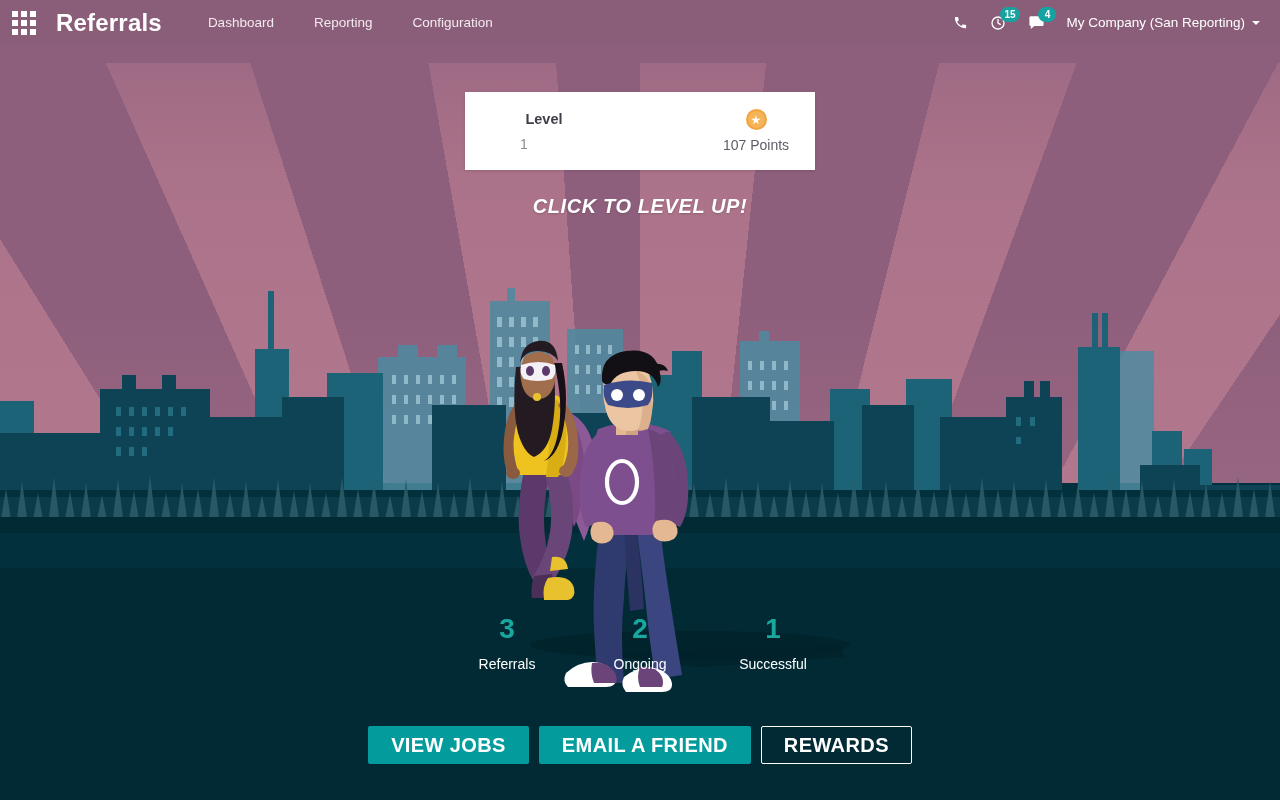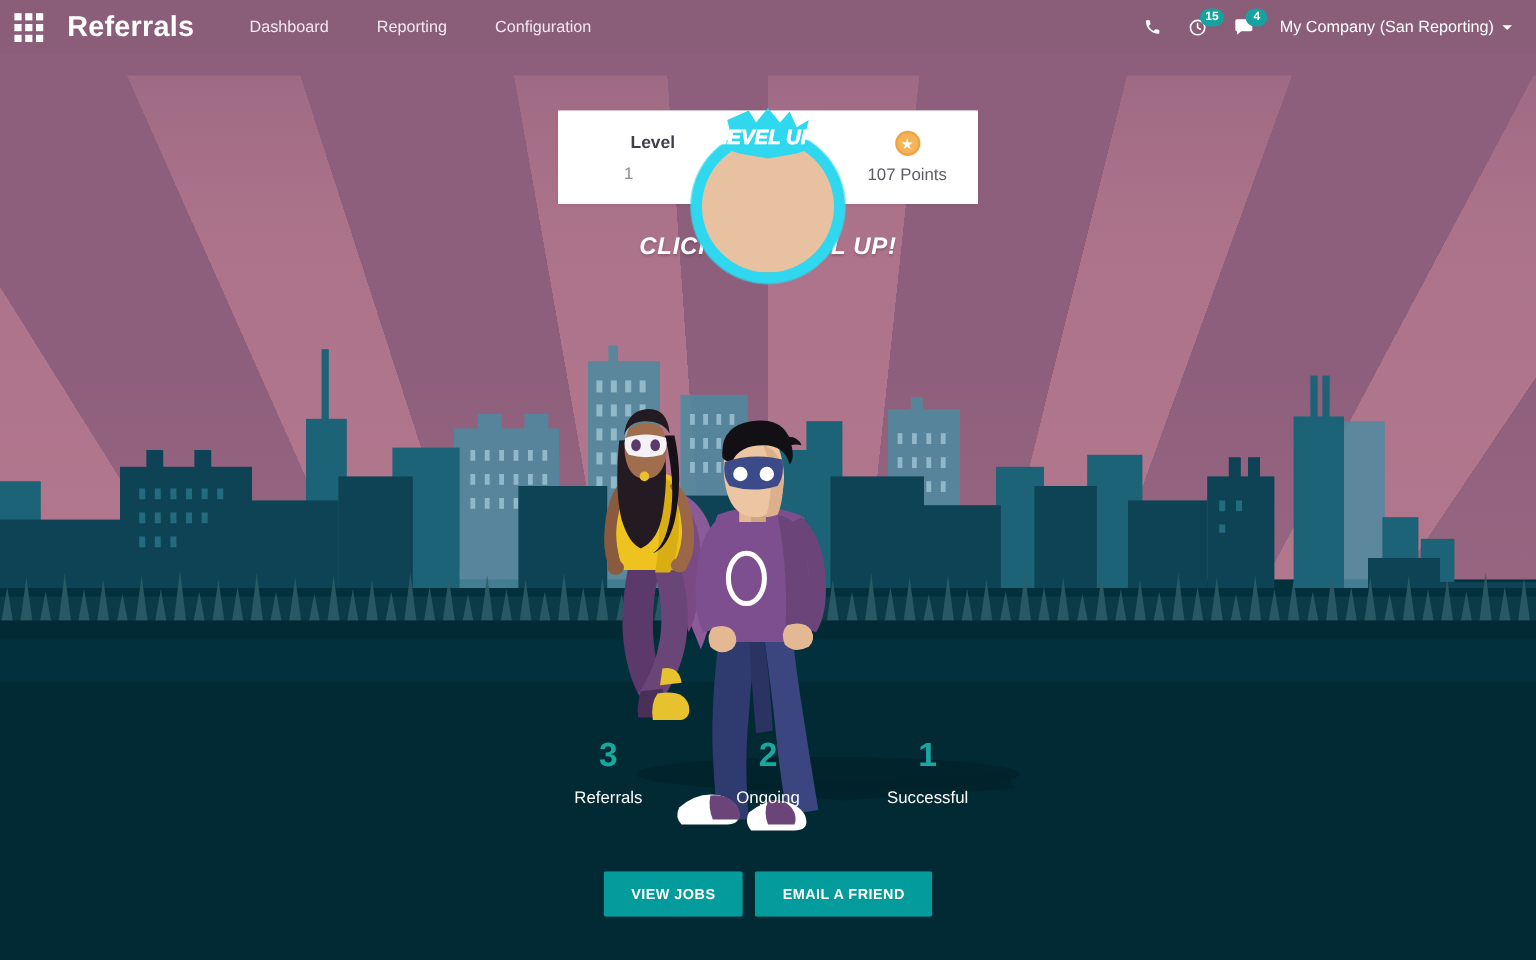--- a/index.html
+++ b/index.html
@@ -279,21 +279,21 @@
     width: 1280px;
     display: flex;
     justify-content: center;
     gap: 10px;
     z-index: 22;
   }
   .btn {
     height: 38px;
     padding: 0 22px;
     display: flex; align-items: center; justify-content: center;
-    font-size: 12px;
+    font-size: 20px;
     font-weight: 700;
     letter-spacing: .4px;
     color: #ffffff;
     cursor: pointer;
     border: 1px solid transparent;
     border-radius: 2px;
     white-space: nowrap;
   }
   .btn-solid { background: #039b9b; }
   .btn-outline { background: transparent; border: 1px solid #ffffff; }
@@ -679,28 +679,20 @@
       <div class="lv-label">Level</div>
       <div class="lv-value">1</div>
     </div>
     <div class="level-mid"></div>
     <div class="level-right">
       <div class="star-badge">★</div>
       <div class="pts">107 Points</div>
     </div>
   </div>
 
-  <div class="avatar-wrap">
-    <div class="avatar-ring"></div>
-    <div class="avatar-photo"></div>
-    <svg class="levelup-banner" viewBox="0 0 144 52">
-      <path d="M56 2 L62 12 L72 0 L82 12 L90 3 L96 16 L106 10 L102 26 L108 34 L96 38 L72 42 L48 38 L36 34 L42 26 L38 10 Z" fill="#2fd8ef"></path>
-      <text x="72" y="30" text-anchor="middle" font-family="Liberation Sans, sans-serif" font-size="17" font-weight="bold" font-style="italic" fill="#ffffff" stroke="#ffffff" stroke-width="0.6">LEVEL UP!</text>
-    </svg>
-  </div>
 
   <div class="click-to-level">CLICK TO LEVEL UP!</div>
 
   <div class="stats">
     <div class="stat">
       <div class="num">3</div>
       <div class="lbl">Referrals</div>
     </div>
     <div class="stat">
       <div class="num">2</div>
@@ -708,15 +700,16 @@
     </div>
     <div class="stat">
       <div class="num">1</div>
       <div class="lbl">Successful</div>
     </div>
   </div>
 
   <div class="actions">
     <div class="btn btn-solid">VIEW JOBS</div>
     <div class="btn btn-solid">EMAIL A FRIEND</div>
+    <div class="btn btn-outline">REWARDS</div>
   </div>
 
 </div>
 
 </body></html>

